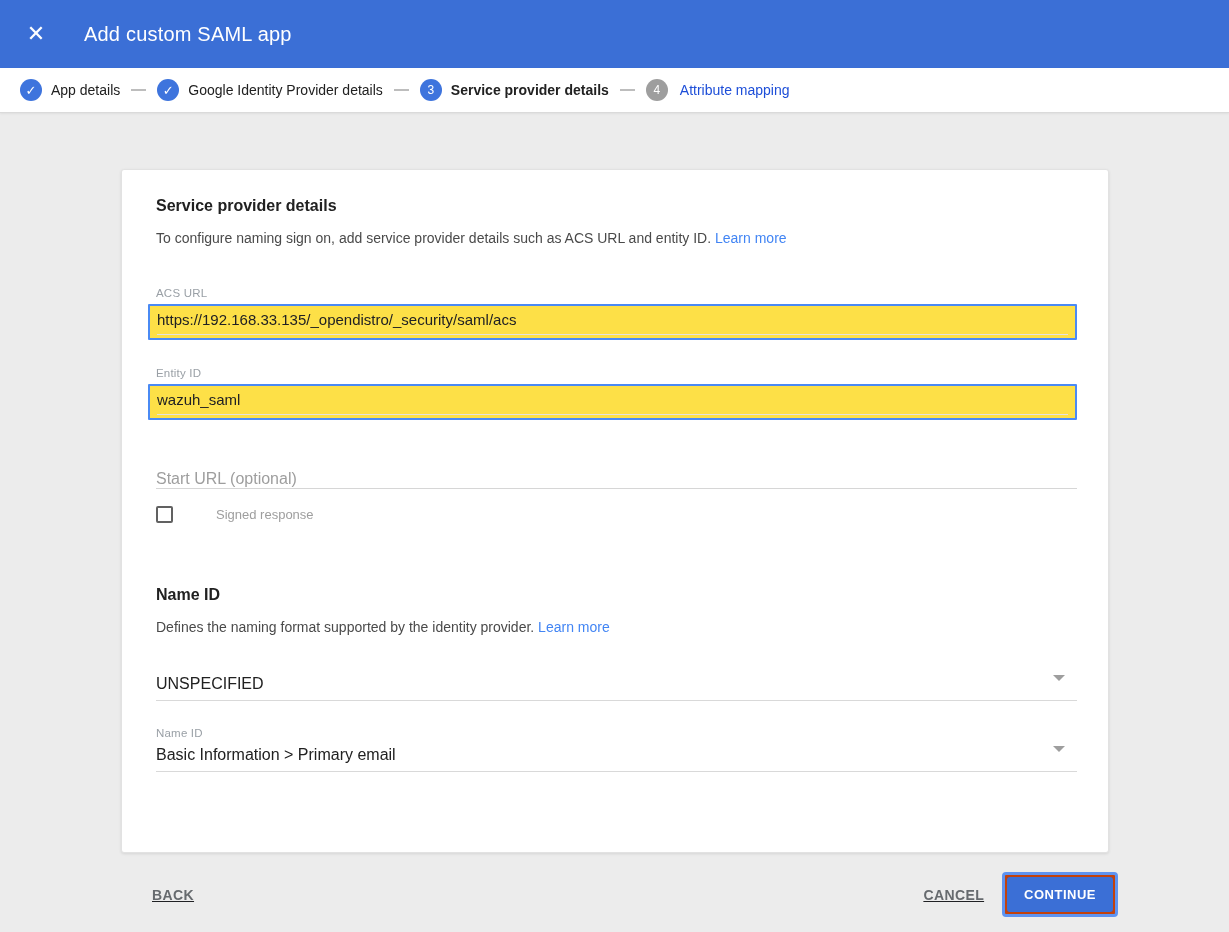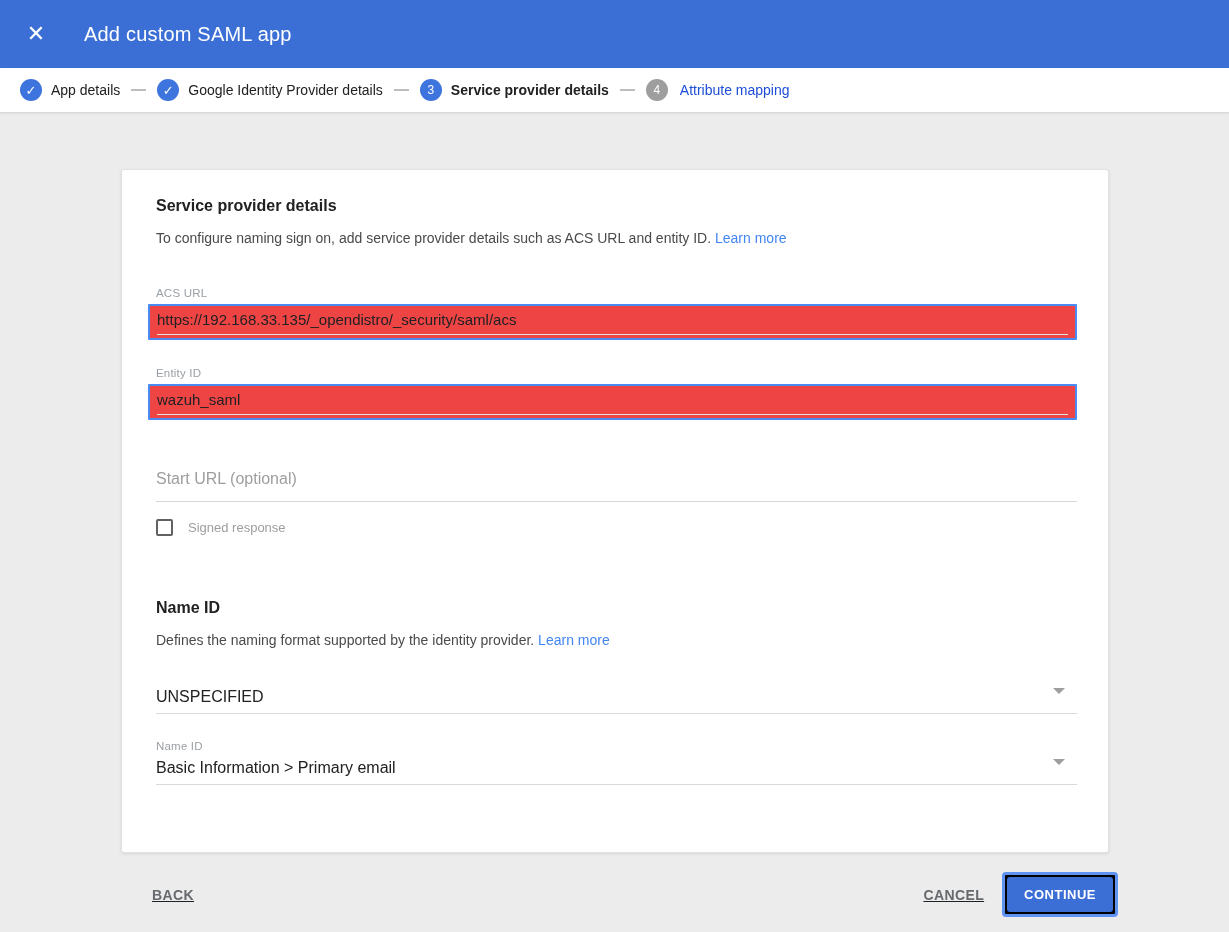--- a/index.html
+++ b/index.html
@@ -105,48 +105,49 @@
   .field-group + .field-group { margin-top:27px; }
   .field-label {
     font-size:11.5px;
     color:#9aa0a6;
     letter-spacing:.2px;
   }
   .hl-box {
     margin-left:-8px;
     width:calc(100% + 8px);
     border:2px solid #4a8af4;
-    background:#ef4444;
+    background:#fde047;
     margin-top:5px;
     padding:0 7px 3px 7px;
     border-radius:1px;
   }
   .hl-inner {
     border-bottom:1px solid #e2e2e2;
     padding:5px 0 6px 0;
     font-size:15px;
     color:#202124;
     white-space:nowrap;
     overflow:hidden;
   }
 
   .start-url-row {
     margin-top:50px;
     border-bottom:1px solid #d6d6d6;
-    padding-bottom:13px;
+    padding-bottom:0;
   }
   .placeholder-text {
     font-size:16px;
     color:#9e9e9e;
   }
 
   .checkbox-row {
     margin-top:17px;
     display:flex;
     align-items:center;
+    gap:28px;
   }
   .checkbox {
     width:17px; height:17px;
     border:2px solid #616161;
     border-radius:2px;
     background:#ffffff;
     cursor:pointer;
     flex:0 0 auto;
   }
   .checkbox-label {
@@ -200,21 +201,21 @@
     letter-spacing:.4px;
     cursor:pointer;
     padding:8px 0;
   }
   .footer-right { display:flex; align-items:center; }
   .footer-right .text-btn { margin-right:18px; }
   .focus-ring {
     border:3px solid #5e93f1;
     border-radius:4px;
     padding:2px;
-    background:#000000;
+    background:#c2410c;
     display:inline-block;
   }
   .primary-btn {
     background:#3b6fd6;
     color:#ffffff;
     border:none;
     border-radius:3px;
     font-family:inherit;
     font-size:13px;
     font-weight:700;

